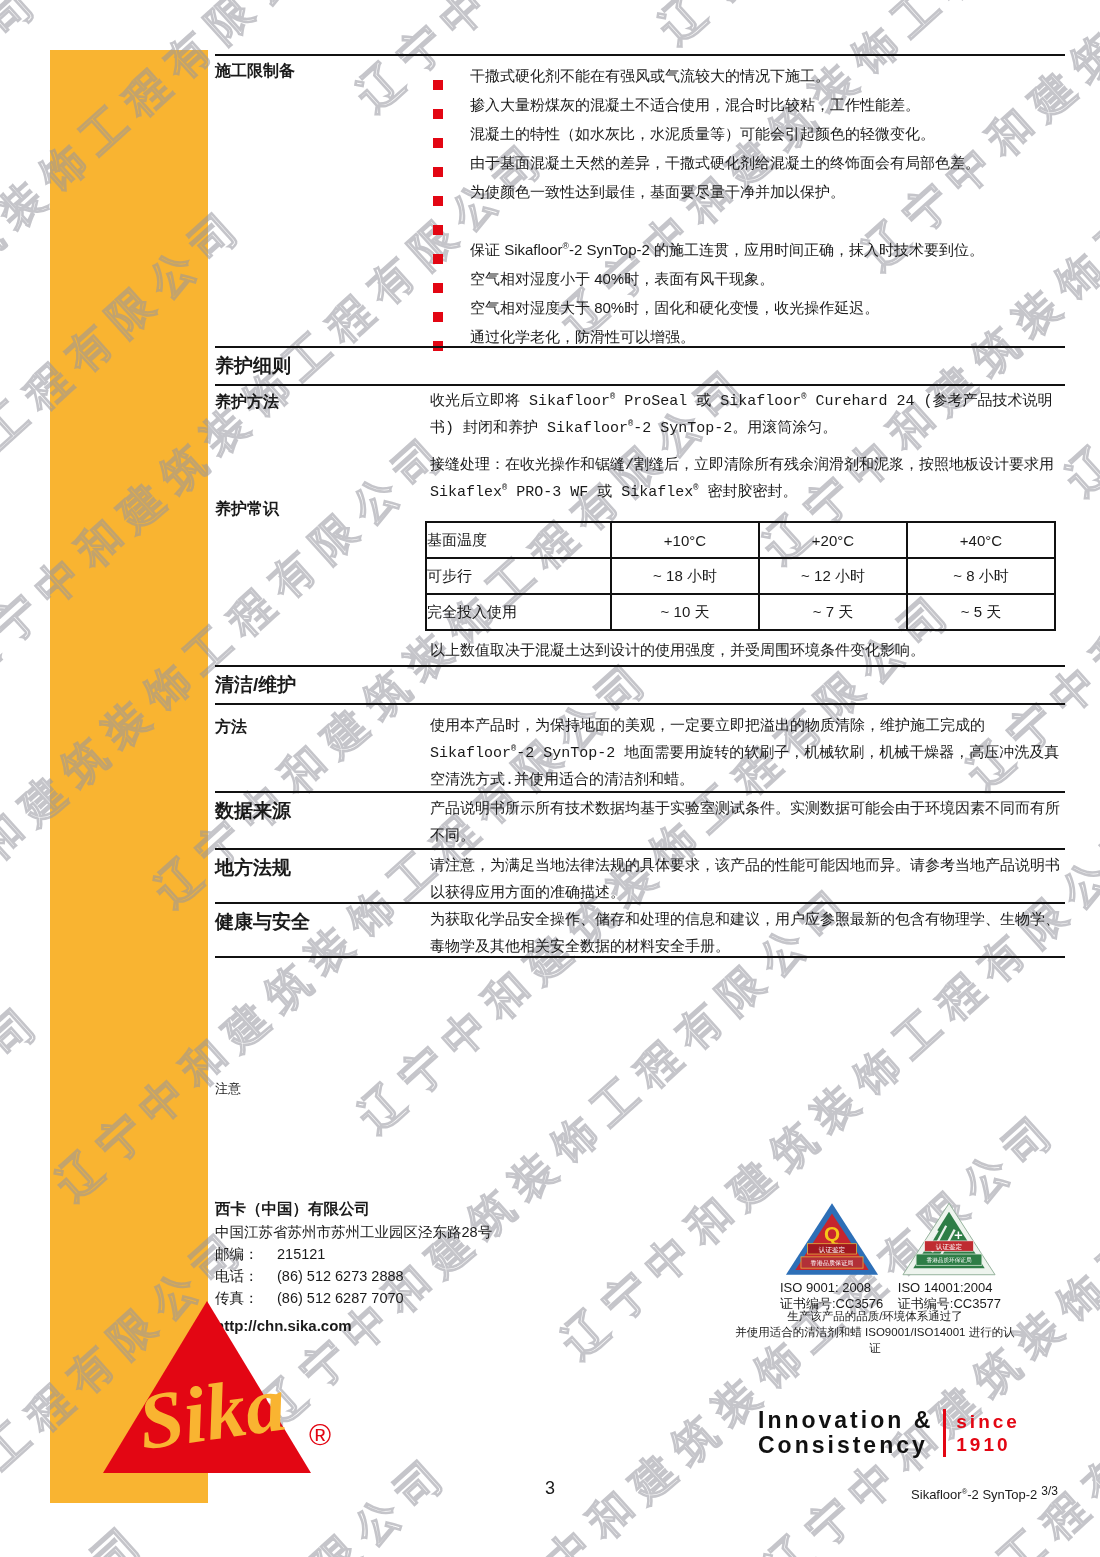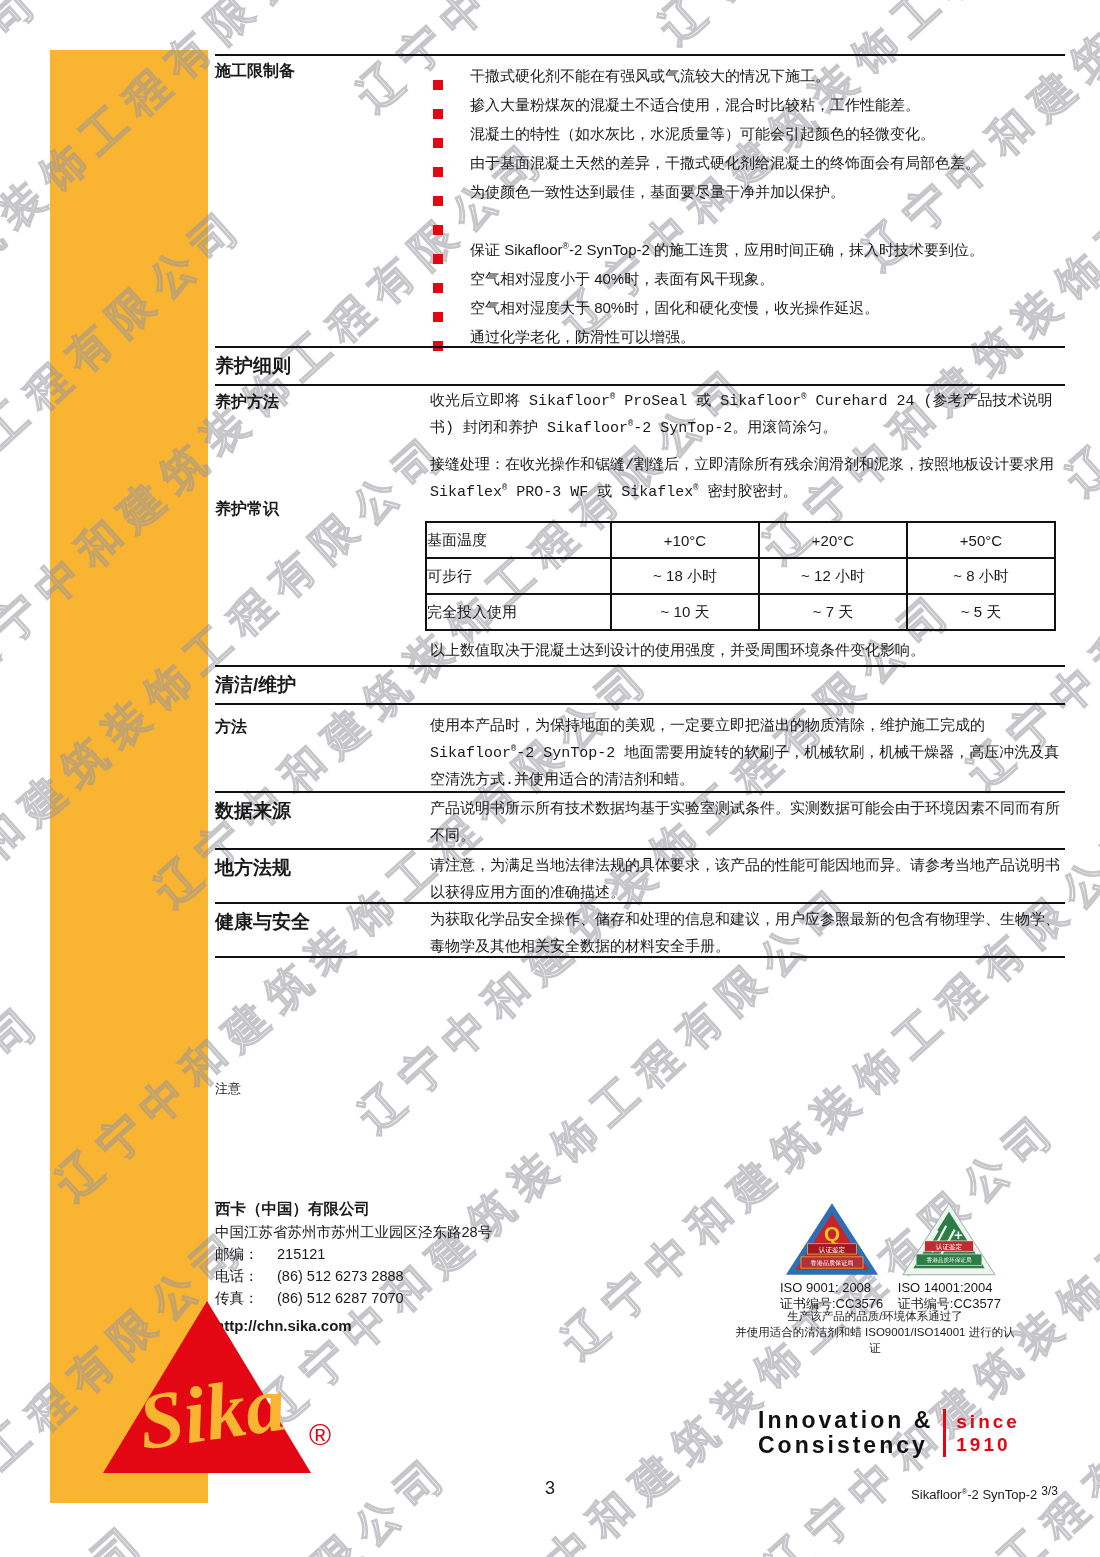--- a/index.html
+++ b/index.html
@@ -139,21 +139,21 @@
       <p style="margin:0;">接缝处理：在收光操作和锯缝/割缝后，立即清除所有残余润滑剂和泥浆，按照地板设计要求用 Sikaflex<sup class="reg">®</sup> PRO-3 WF 或 Sikaflex<sup class="reg">®</sup> 密封胶密封。</p>
     </div>
 
     <div class="abs sec-title-sm" style="left:215px;top:499px;">养护常识</div>
     <table class="cure abs" style="left:425px;top:521px;">
       <tbody>
           <tr>
         <td class="c0">基面温度</td>
         <td class="cn">+10°C</td>
         <td class="cn">+20°C</td>
-        <td class="cn">+50°C</td>
+        <td class="cn">+40°C</td>
       </tr>
       <tr>
         <td class="c0">可步行</td>
         <td class="cn">~ 18 小时</td>
         <td class="cn">~ 12 小时</td>
         <td class="cn">~ 8 小时</td>
       </tr>
       <tr>
         <td class="c0">完全投入使用</td>
         <td class="cn">~ 10 天</td>

